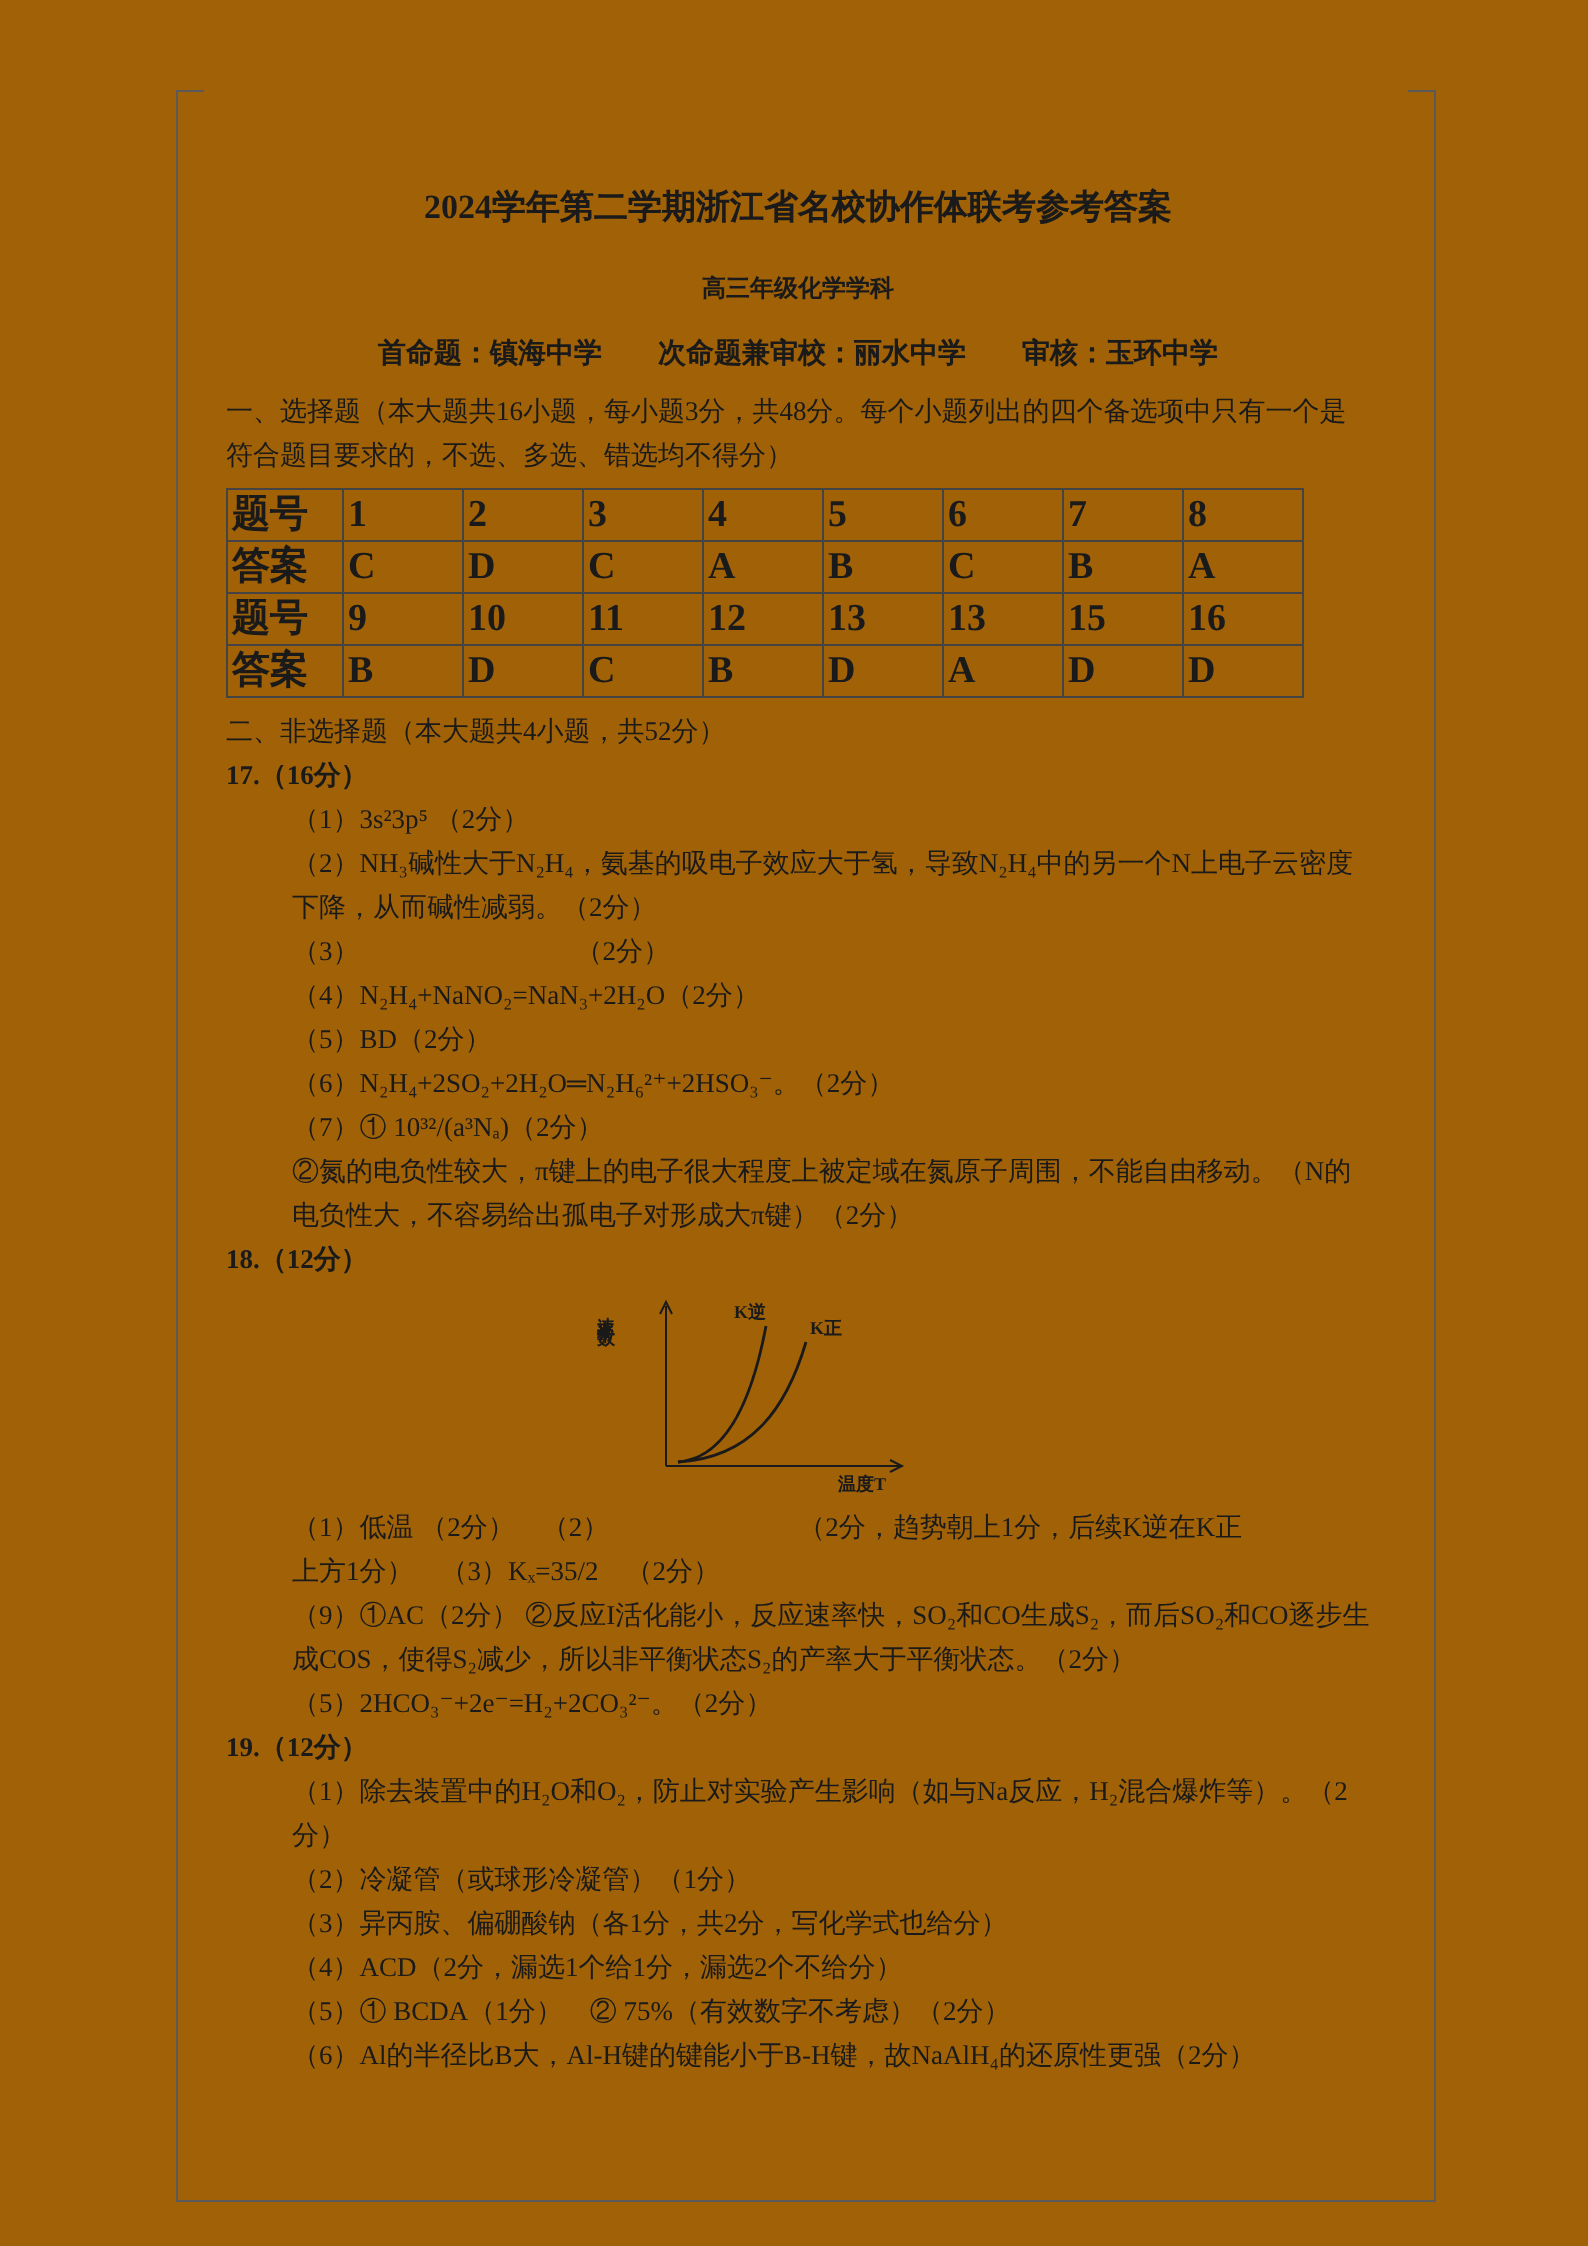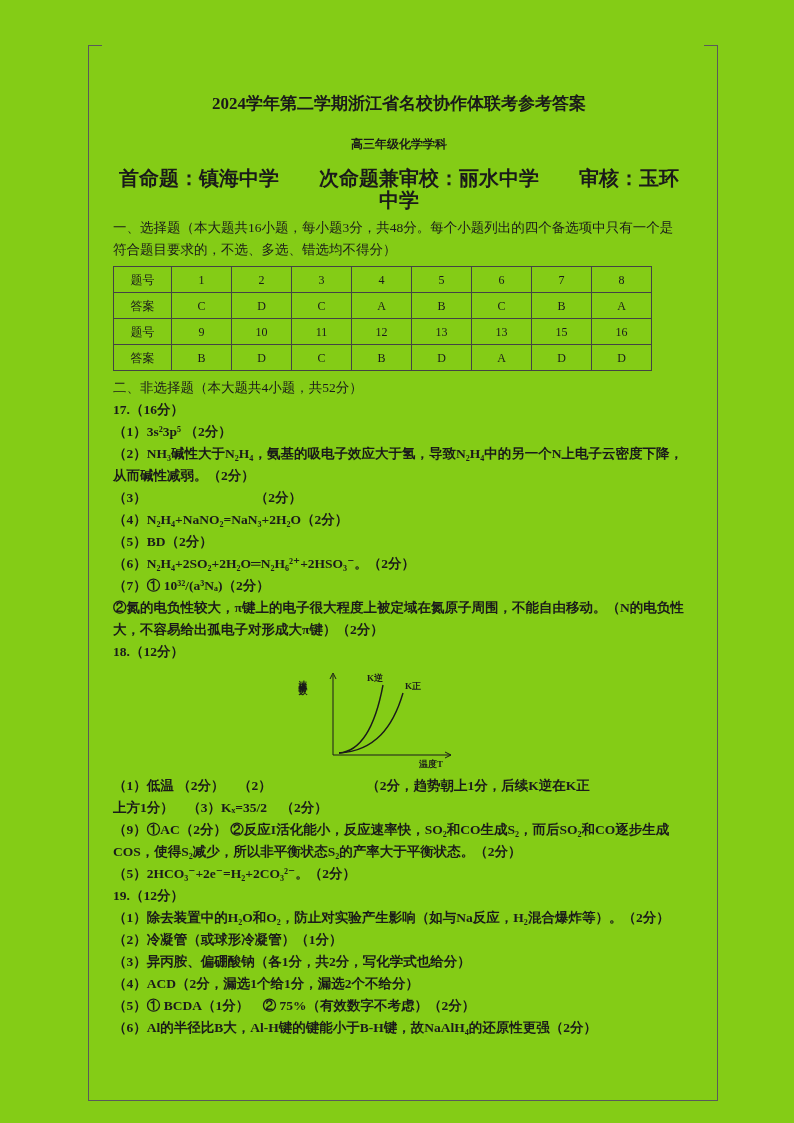--- a/index.html
+++ b/index.html
@@ -2,44 +2,44 @@
 <html><head>
 <meta charset="utf-8">
 <style>
   * { margin:0; padding:0; box-sizing:border-box; }
   html,body { background:#ffffff; }
   body {
     width:794px; height:1123px;
     font-family:"Liberation Serif","DejaVu Serif",serif;
     color:#1a1a1a;
   }
-  .page { position:relative; width:794px; height:1123px; background:#84cc16; overflow:hidden; }
+  .page { position:relative; width:794px; height:1123px; background:#a16207; overflow:hidden; }
 
   .frame { position:absolute; background:#5a5a5a; }
   .frame-left   { left:88px;  top:45px;  width:1px;  height:1055px; }
   .frame-right  { left:717px; top:45px;  width:1px;  height:1055px; }
   .frame-bottom { left:88px;  top:1100px; width:630px; height:1px; }
   .tick-tl      { left:88px;  top:45px;  width:14px; height:1px; }
   .tick-tr      { left:704px; top:45px;  width:14px; height:1px; }
 
   .content { position:absolute; left:113px; top:92px; width:572px;
              font-size:13.5px; line-height:22px; font-weight:600; }
 
   .title    { font-size:17px; font-weight:700; text-align:center; line-height:24px; }
   .subtitle { font-size:12px; font-weight:700; text-align:center; margin-top:17px; }
-  .credits  { font-size:20px; font-weight:700; text-align:center; margin-top:12px; }
+  .credits  { font-size:14px; font-weight:700; text-align:center; margin-top:12px; }
 
   .heading { font-weight:400; margin-top:6px; }
   .qtitle  { font-weight:700; }
-  .ans     { font-weight:700; }
+  .ans     { font-weight:400;margin-left:33px; }
 
   table.answer-table { border-collapse:collapse; margin:5px 0 4px 0; }
   table.answer-table td {
-    border:1px solid #444; text-align:center; vertical-align:middle;
-    height:26px; font-size:12px; font-weight:400; padding:0 2px;
+    border:1px solid #444; vertical-align:middle;
+    height:26px; font-size:19px; font-weight:700; padding:0 2px;
   }
   td.lbl  { width:58px; }
   td.cell { width:60px; }
 
   .formula {
     margin:3px 0 2px 42px;
     font-family:"DejaVu Sans Mono",monospace;
     font-size:14px; line-height:15px; font-weight:700;
   }
   .formula div { white-space:pre; }

